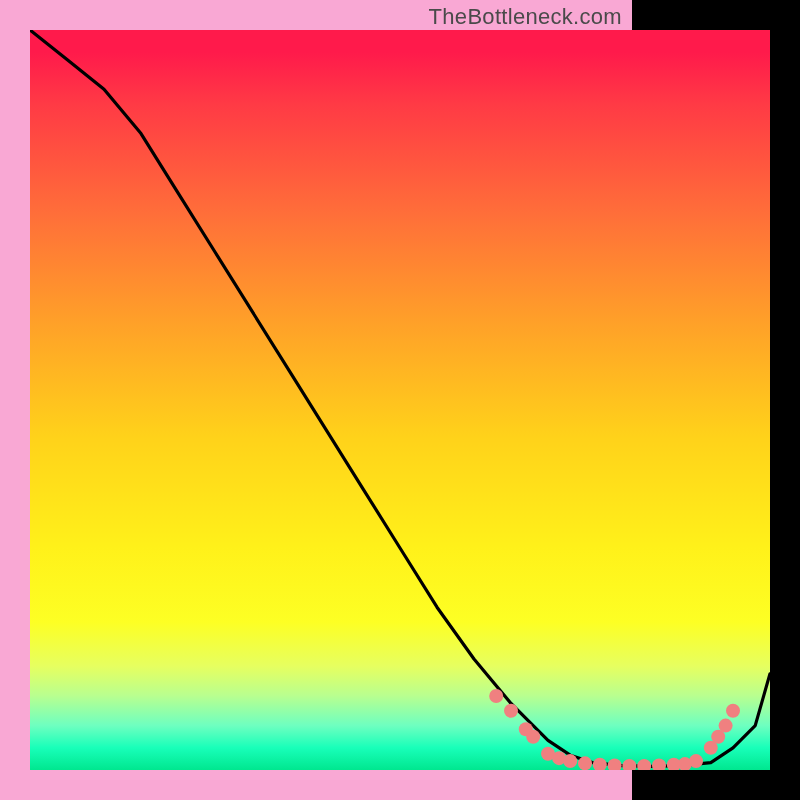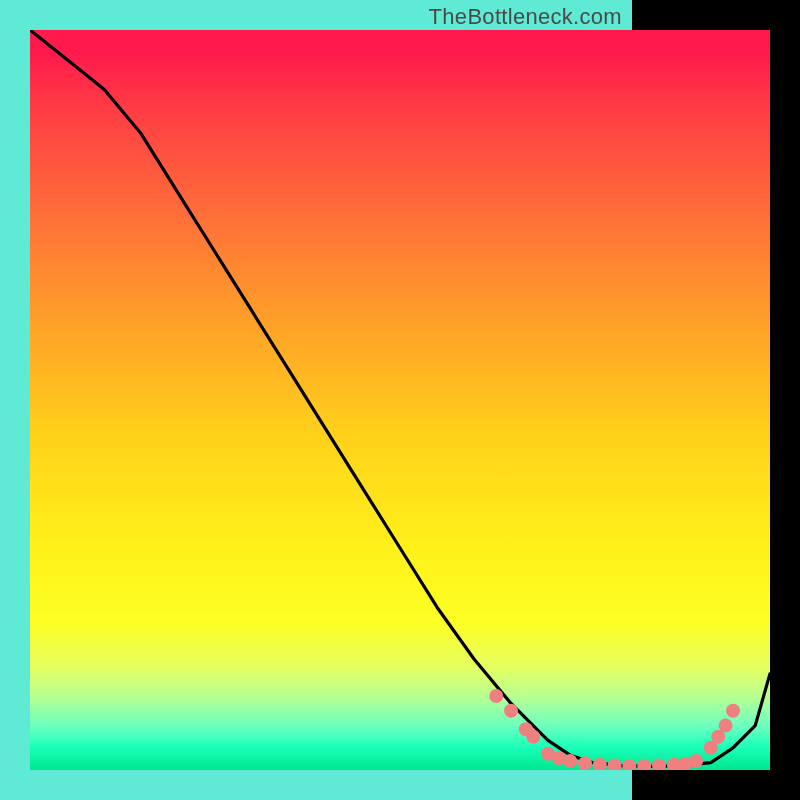--- a/index.html
+++ b/index.html
@@ -1,21 +1,21 @@
 <!DOCTYPE html>
 <html><head>
 <meta charset="utf-8">
 <style>
   * { margin: 0; padding: 0; box-sizing: border-box; }
   html, body { width: 800px; height: 800px; overflow: hidden; background: #000; }
   .frame {
     position: relative;
     width: 632px;
     height: 800px;
-    background: #5eead4;
+    background: #f9a8d4;
   }
   .watermark {
     position: absolute;
     top: 4px;
     right: 10px;
     font-family: Arial, Helvetica, sans-serif;
     font-size: 22px;
     font-weight: 500;
     color: #4a4a4a;
     letter-spacing: 0.3px;

